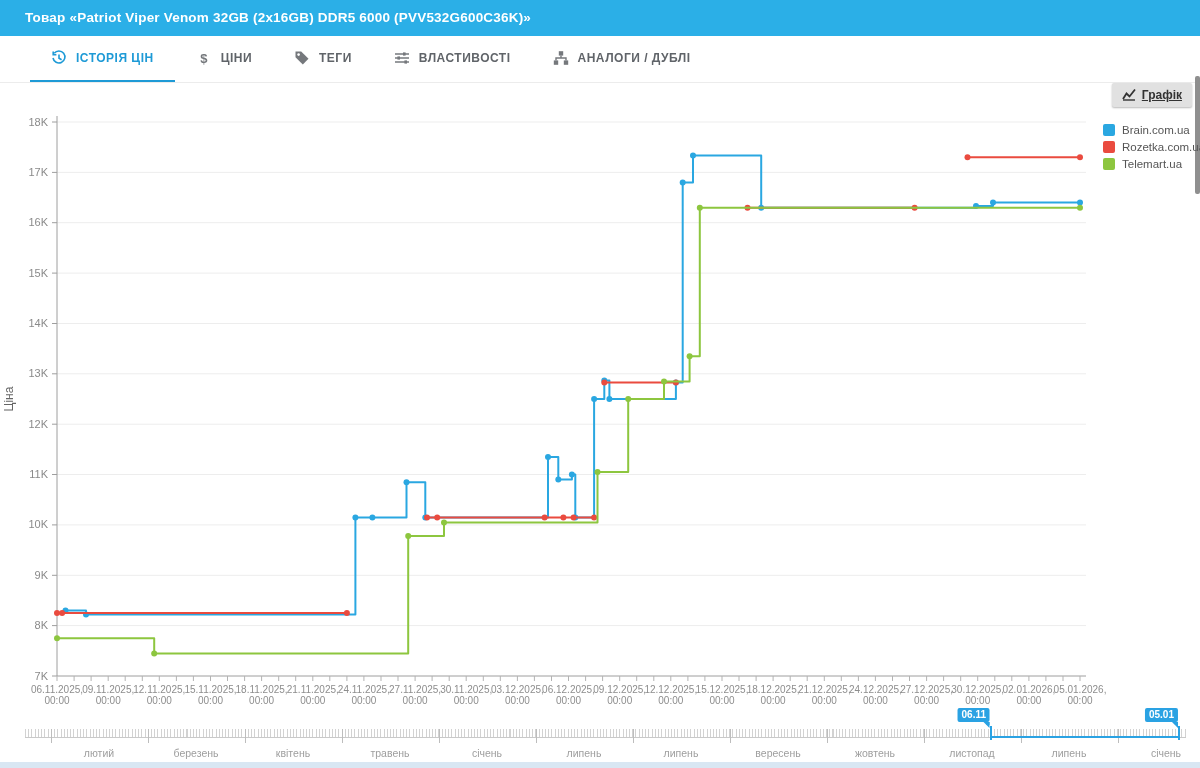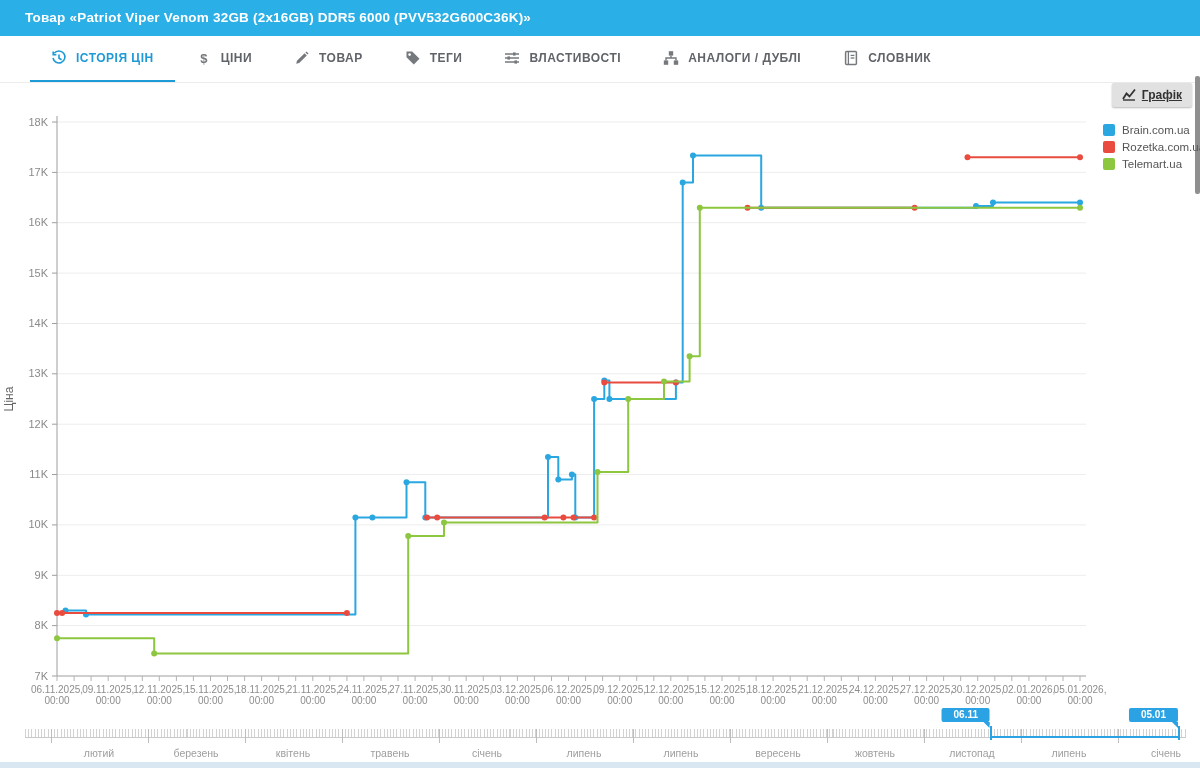--- a/index.html
+++ b/index.html
@@ -59,21 +59,21 @@
   .nav-month-tick { position:absolute; top:25px; width:1px; height:14px; background:#bdbdbd; }
   .nav-month-label {
     position:absolute; top:43px; transform:translateX(-50%);
     font-size:10.5px; color:#9e9e9e; white-space:nowrap;
   }
   .nav-sel-line { position:absolute; top:32px; height:2px; background:#2aa2e3; }
   .nav-handle { position:absolute; top:22px; width:2px; height:14px; background:#2aa2e3; cursor:ew-resize; }
   .nav-handle-label {
     position:absolute; top:4px; transform:translateX(-100%);
     background:#2aa2e3; color:#fff; font-size:10px; font-weight:bold;
-    line-height:14px; padding:0 12px; border-radius:2px; cursor:ew-resize;
+    line-height:14px; padding:0 4px; border-radius:2px; cursor:ew-resize;
   }
   .nav-handle-label::after {
     content:""; position:absolute; right:0; bottom:-6px;
     border:3px solid transparent; border-top-color:#2aa2e3; border-right-color:#2aa2e3;
   }
   .bottom-strip { position:absolute; left:0; bottom:0; width:1200px; height:6px; background:#d9e7f3; }
 </style>
 </head>
 <body>
 
@@ -92,28 +92,20 @@
       </span>
       <span>ІСТОРІЯ ЦІН</span>
     </div>
     <div class="tab">
       <span class="ticon">
         <svg width="16" height="16" viewBox="0 0 16 16">
           <text x="8" y="12.5" text-anchor="middle" font-size="13" font-weight="bold" fill="#75787c" font-family="Liberation Sans,sans-serif">$</text>
         </svg>
       </span>
       <span>ЦІНИ</span>
-    </div>
-    <div class="tab">
-      <span class="ticon">
-        <svg width="16" height="16" viewBox="0 0 16 16">
-          <path d="M2.2 13.8 L3 10.8 L10.6 3.2 L12.8 5.4 L5.2 13 L2.2 13.8 Z M11.4 2.4 L12.4 1.4 L14.6 3.6 L13.6 4.6 Z" fill="#75787c"></path>
-        </svg>
-      </span>
-      <span>ТОВАР</span>
     </div>
     <div class="tab">
       <span class="ticon">
         <svg width="16" height="16" viewBox="0 0 16 16">
           <path d="M1.5 1.5 H7.2 L14.5 8.8 L8.8 14.5 L1.5 7.2 Z" fill="#75787c"></path>
           <circle cx="4.6" cy="4.6" r="1.3" fill="#fff"></circle>
         </svg>
       </span>
       <span>ТЕГИ</span>
     </div>
@@ -141,31 +133,20 @@
             <path d="M8 5.5 V8 M3 10.5 V8 H13 V10.5"></path>
           </g>
           <g fill="#75787c">
             <rect x="5.8" y="1.2" width="4.4" height="4.4"></rect>
             <rect x="0.8" y="10.4" width="4.4" height="4.4"></rect>
             <rect x="10.8" y="10.4" width="4.4" height="4.4"></rect>
           </g>
         </svg>
       </span>
       <span>АНАЛОГИ / ДУБЛІ</span>
-    </div>
-    <div class="tab">
-      <span class="ticon">
-        <svg width="16" height="16" viewBox="0 0 16 16">
-          <rect x="2.6" y="1.6" width="10.8" height="12.8" rx="1" fill="none" stroke="#75787c" stroke-width="1.5"></rect>
-          <line x1="5.4" y1="1.6" x2="5.4" y2="14.4" stroke="#75787c" stroke-width="1.3"></line>
-          <line x1="7.6" y1="5.4" x2="11.4" y2="5.4" stroke="#75787c" stroke-width="1.3"></line>
-          <line x1="7.6" y1="8" x2="11.4" y2="8" stroke="#75787c" stroke-width="1.3"></line>
-        </svg>
-      </span>
-      <span>СЛОВНИК</span>
     </div>
   </nav>
 
 <button class="chart-btn">
   <span class="ticon">
     <svg width="14" height="14" viewBox="0 0 14 14">
         <polyline points="1,12 4.5,6.5 7.5,9.5 13,2.5" fill="none" stroke="#333" stroke-width="1.8"></polyline>
         <line x1="1" y1="13" x2="13" y2="13" stroke="#333" stroke-width="1.4"></line>
       </svg>
   </span>

